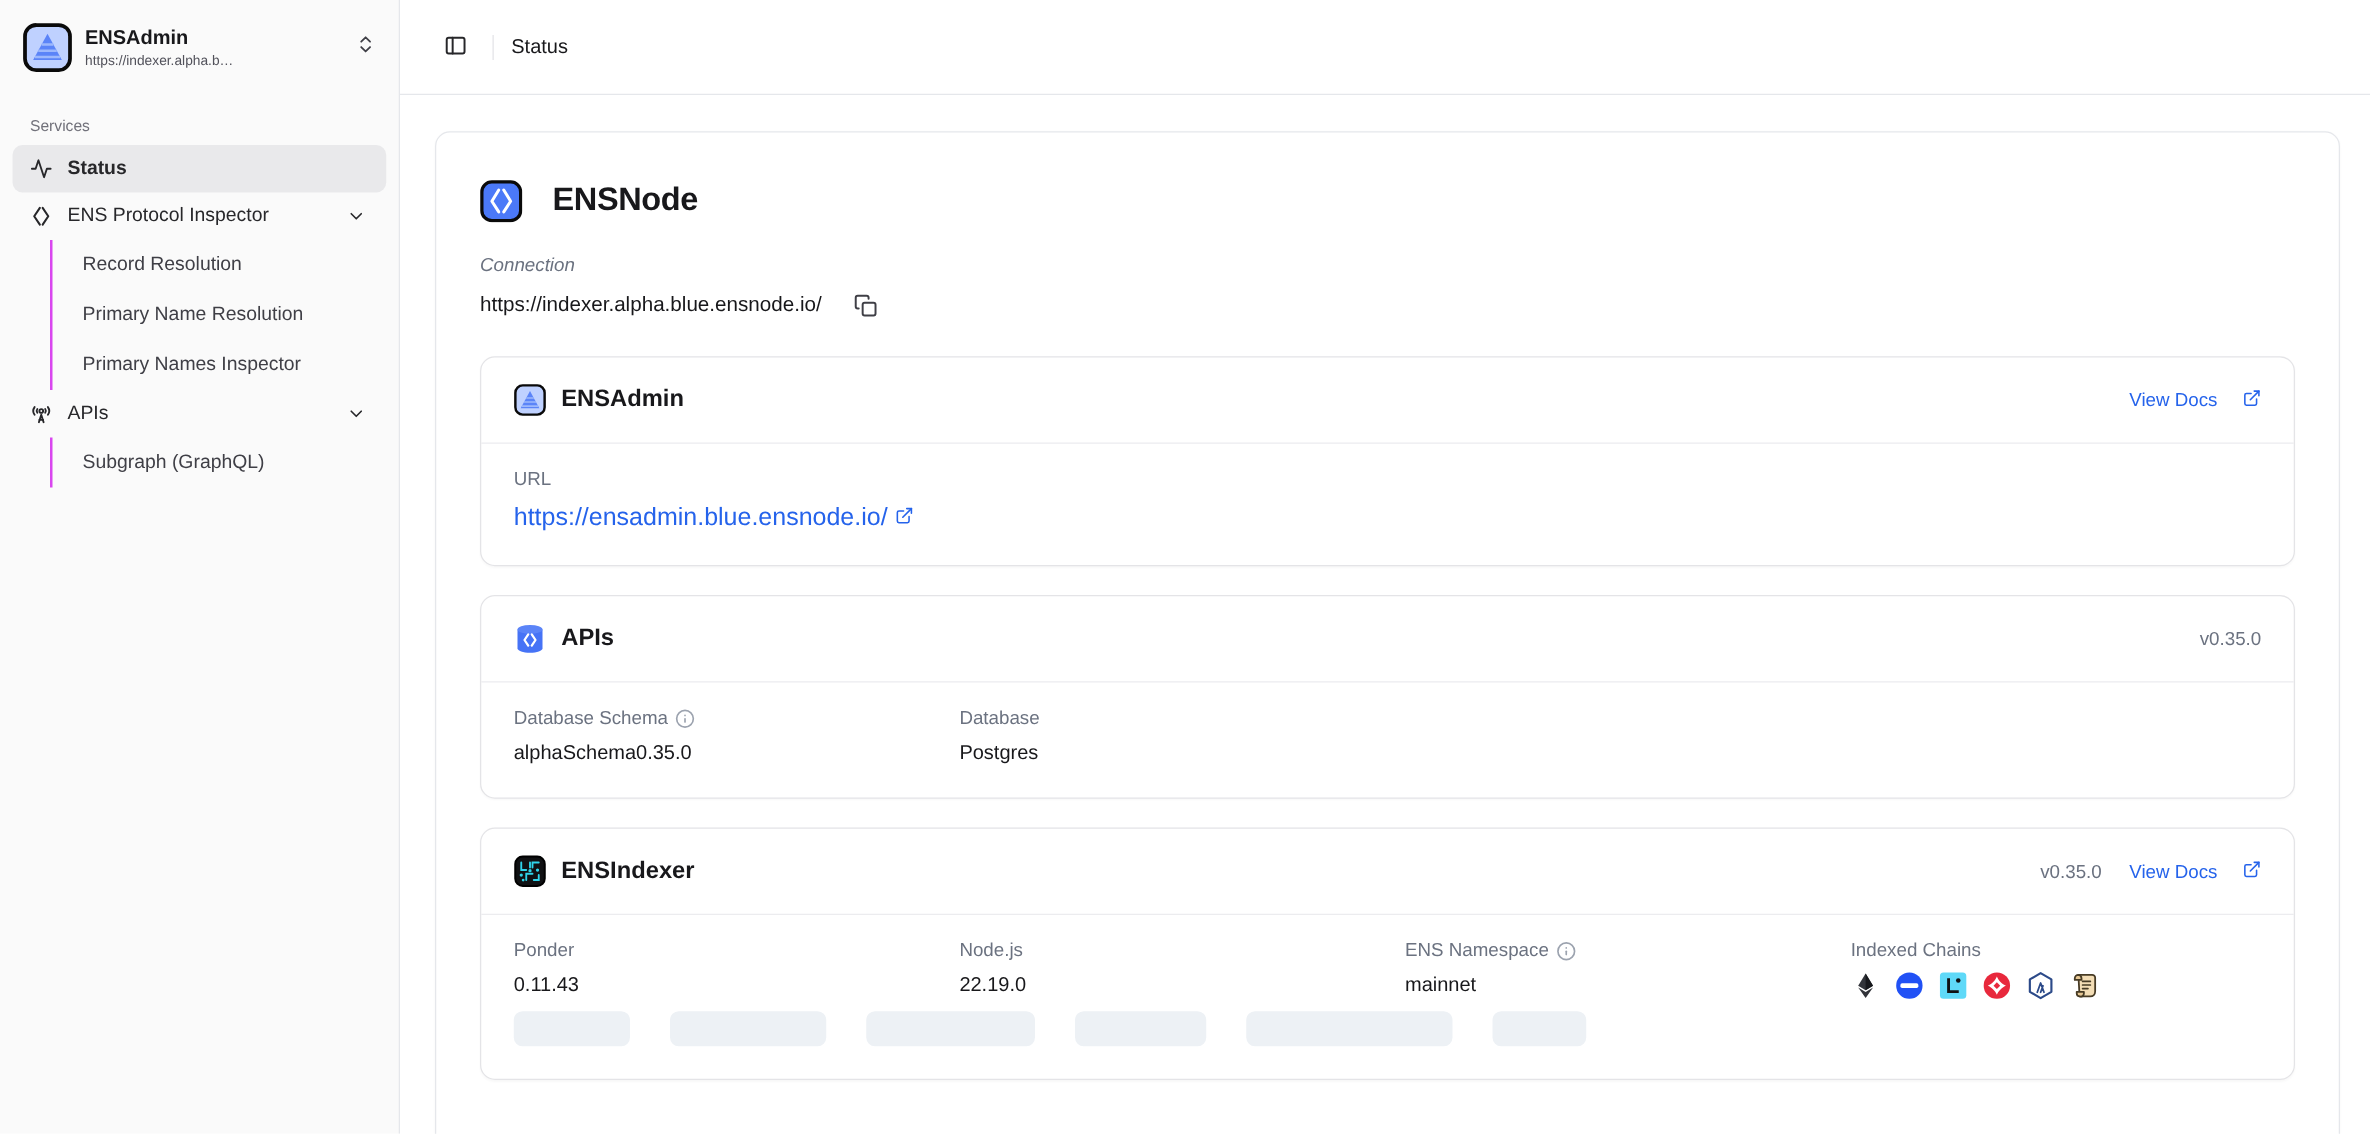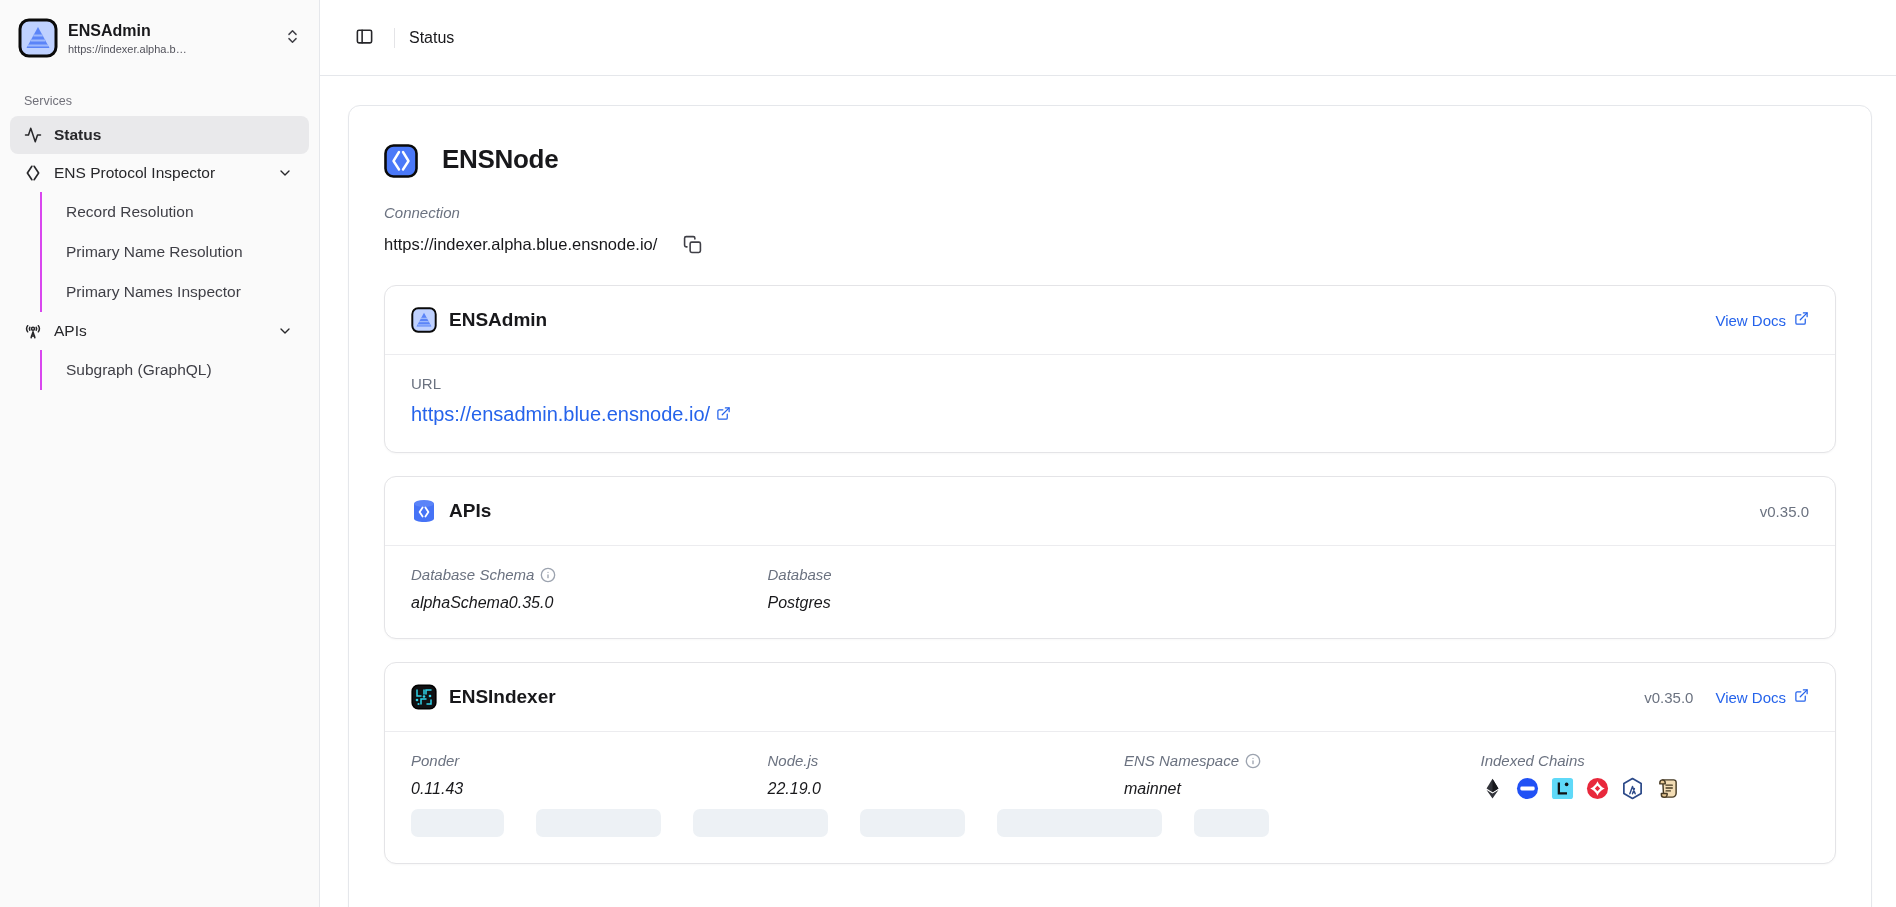--- a/index.html
+++ b/index.html
@@ -50,24 +50,24 @@
 
   .cards { margin-top:28px; display:flex; flex-direction:column; gap:23px; }
   .card { border:1px solid #e4e4e7; border-radius:12px; background:#fff;
           box-shadow:0 1px 2px rgba(0,0,0,.03); }
   .card-head { display:flex; align-items:center; gap:12px; padding:21px 26px;
                border-bottom:1px solid #ececef; }
   .card-head .logo { width:26px; height:26px; }
   .card-title { font-size:19px; font-weight:700; }
   .card-head .spacer { flex:1; }
   .version { font-size:15px; color:#6b7280; }
-  .docs-link { display:inline-flex; align-items:center; gap:8px; font-size:15px;
+  .docs-link { display:inline-flex; align-items:center; gap:20px; font-size:15px;
                color:#2563eb; text-decoration:none; margin-left:10px; cursor:pointer; }
   .card-body { padding:20px 26px 26px; }
-  .grid4 { display:grid; grid-template-columns:repeat(4,1fr); column-gap:28px;font-style:italic; }
+  .grid4 { display:grid; grid-template-columns:repeat(4,1fr); column-gap:28px; }
   .field-label { display:flex; align-items:center; gap:6px; font-size:15px; color:#6b7280; }
   .field-value { margin-top:11px; font-size:16px; color:#18181b; }
   .link { color:#2563eb; text-decoration:none; display:inline-flex; align-items:center; gap:6px;
           font-size:20px; cursor:pointer; }
   .info-ic { color:#9ca3af; display:inline-flex; }
 
   .chains { display:flex; align-items:center; gap:12px; margin-top:8px; }
   .chain-ic { width:23px; height:23px; display:inline-flex; cursor:default; }
 
   .plugins-label { margin-top:34px; font-size:15px; color:#6b7280; }

